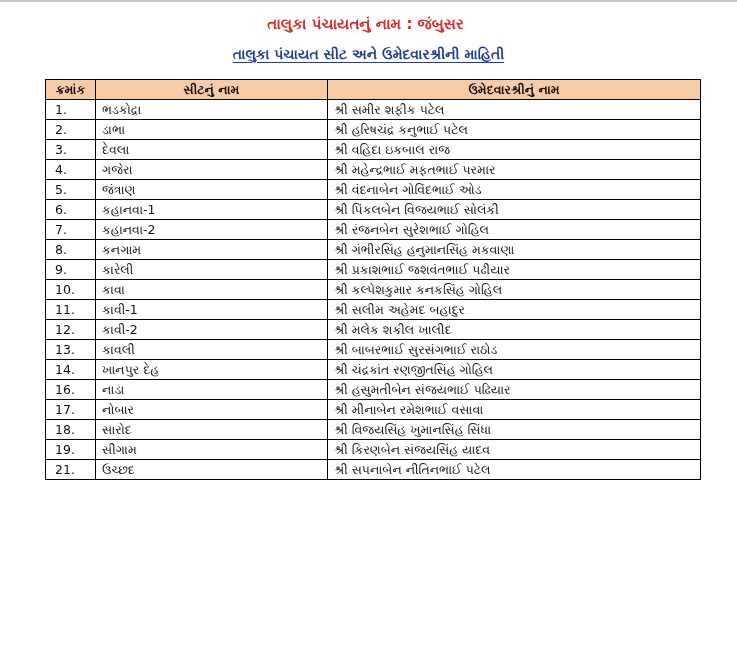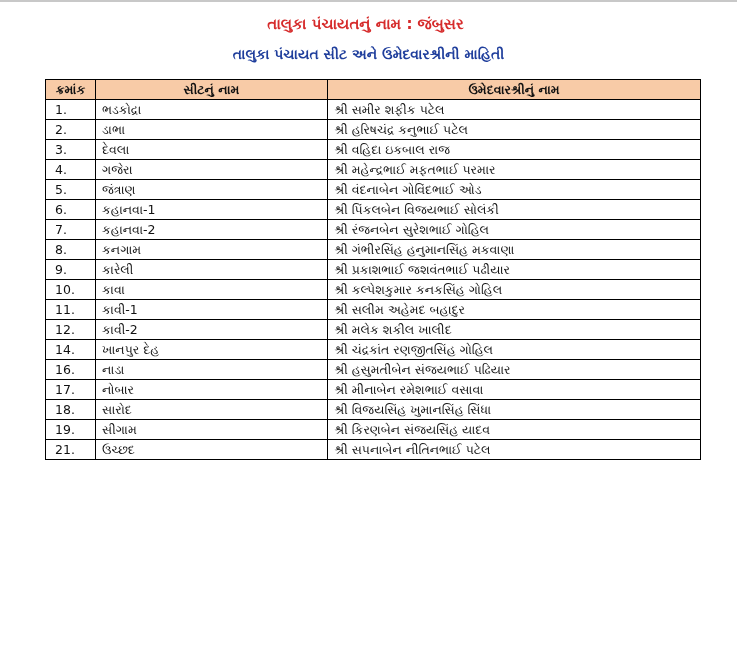--- a/index.html
+++ b/index.html
@@ -35,20 +35,21 @@
       position: absolute;
       left: 0; width: 737px;
       top: 44px;
       text-align: center;
       font-size: 14px;
       font-weight: bold;
       color: #1f3e9c;
       line-height: 20px;
     }
     .subtitle span {
+      text-decoration: underline;
       text-underline-offset: 3px;
     }
     table.seats {
       position: absolute;
       left: 45px;
       top: 79px;
       width: 655px;
       border-collapse: collapse;
       table-layout: fixed;
       font-size: 12.5px;
@@ -152,20 +153,25 @@
         <td class="num">11.</td>
         <td>કાવી-1</td>
         <td>શ્રી સલીમ અહેમદ બહાદુર</td>
       </tr>
       <tr>
         <td class="num">12.</td>
         <td>કાવી-2</td>
         <td>શ્રી મલેક શકીલ ખાલીદ</td>
       </tr>
       <tr>
+        <td class="num">13.</td>
+        <td>કાવલી</td>
+        <td>શ્રી બાબરભાઈ સુરસંગભાઈ રાઠોડ</td>
+      </tr>
+      <tr>
         <td class="num">14.</td>
         <td>ખાનપુર દેહ</td>
         <td>શ્રી ચંદ્રકાંત રણજીતસિંહ ગોહિલ</td>
       </tr>
       <tr>
         <td class="num">16.</td>
         <td>નાડા</td>
         <td>શ્રી હસુમતીબેન સંજયભાઈ પઢિયાર</td>
       </tr>
       <tr>

